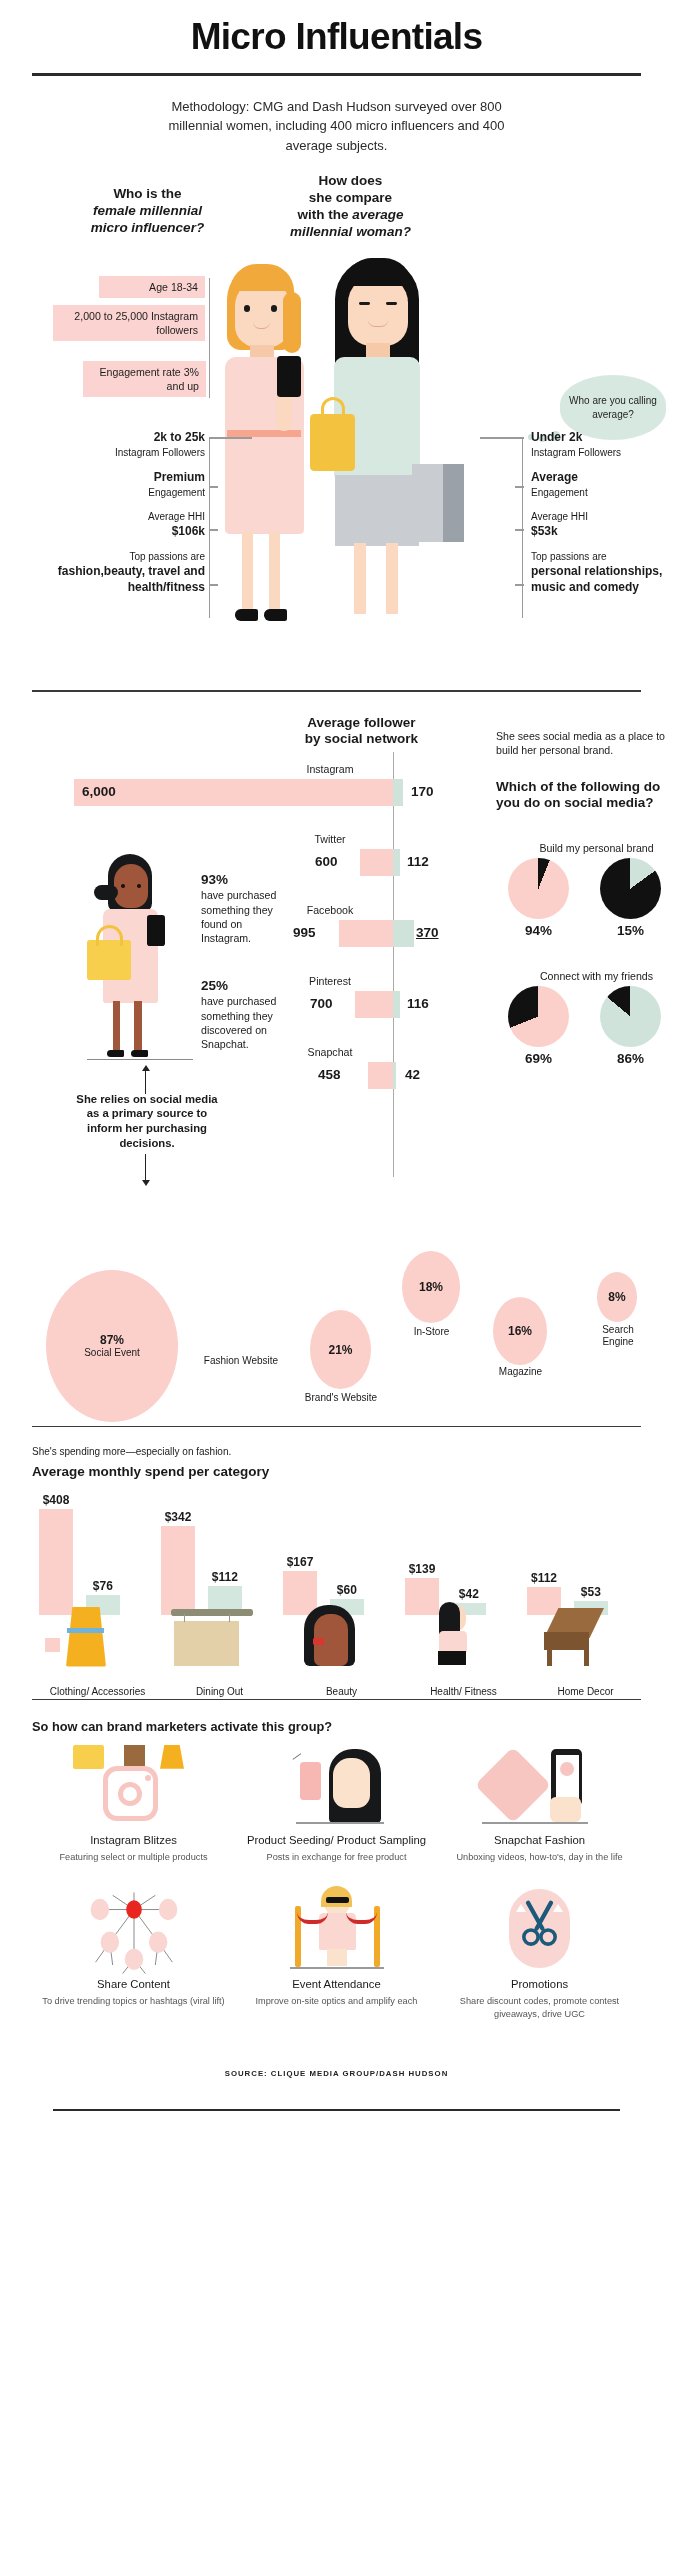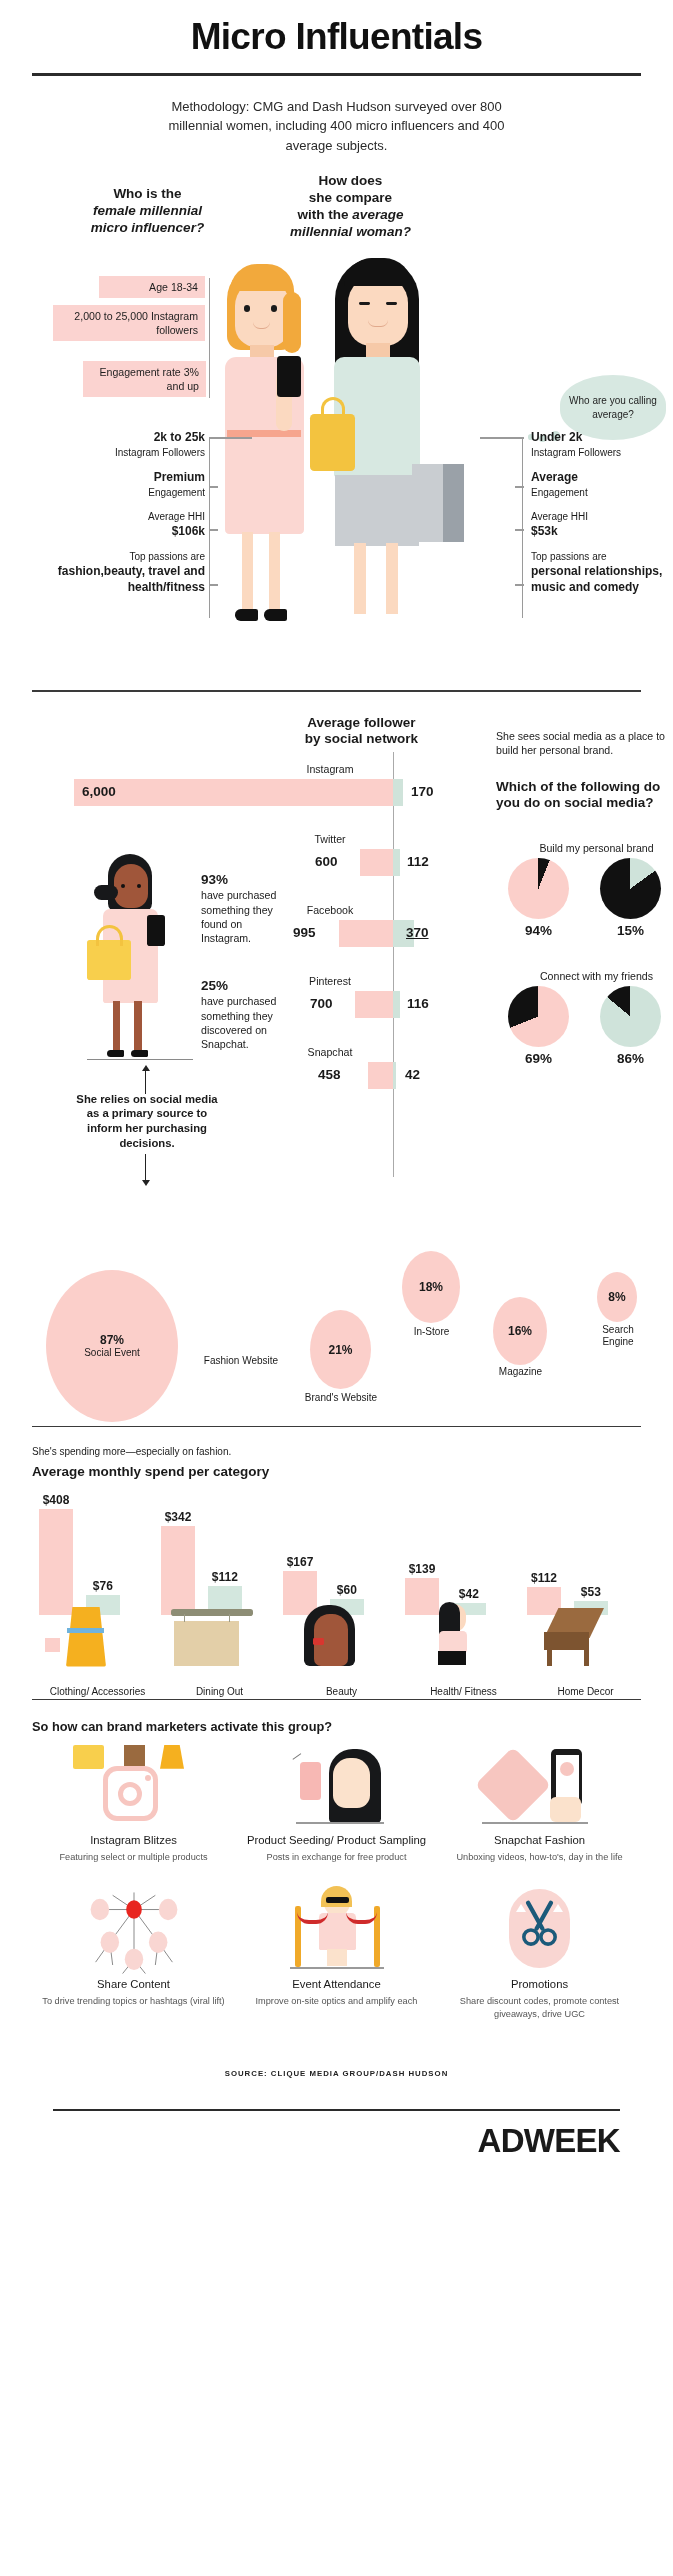--- a/index.html
+++ b/index.html
@@ -294,21 +294,21 @@
       <div class="bar-r" style="width:7px;"></div>
       <div class="val-l" style="left:283px;">600</div>
       <div class="val-r" style="left:375px;">112</div>
     </div>
 
     <div class="netrow" style="top:225px;">
       <div class="netname">Facebook</div>
       <div class="bar-l" style="width:54px;"></div>
       <div class="bar-r" style="width:21px;"></div>
       <div class="val-l" style="left:261px;">995</div>
-      <div class="val-r" style="left:374px;text-decoration:underline;">370</div>
+      <div class="val-r" style="left:384px;text-decoration:underline;">370</div>
     </div>
 
     <div class="netrow" style="top:296px;">
       <div class="netname">Pinterest</div>
       <div class="bar-l" style="width:38px;"></div>
       <div class="bar-r" style="width:7px;"></div>
       <div class="val-l" style="left:278px;">700</div>
       <div class="val-r" style="left:375px;">116</div>
     </div>
 
@@ -627,16 +627,15 @@
         </div>
         <div class="t">Promotions</div>
         <div class="d">Share discount codes, promote contest giveaways, drive UGC</div>
       </div>
 
     </div>
   </div>
 
   <div class="source">SOURCE: CLIQUE MEDIA GROUP/DASH HUDSON</div>
   <div class="footrule"></div>
-  <div class="adweek">ADWEEK</div>
 
 </div>
 
 
 </body></html>

